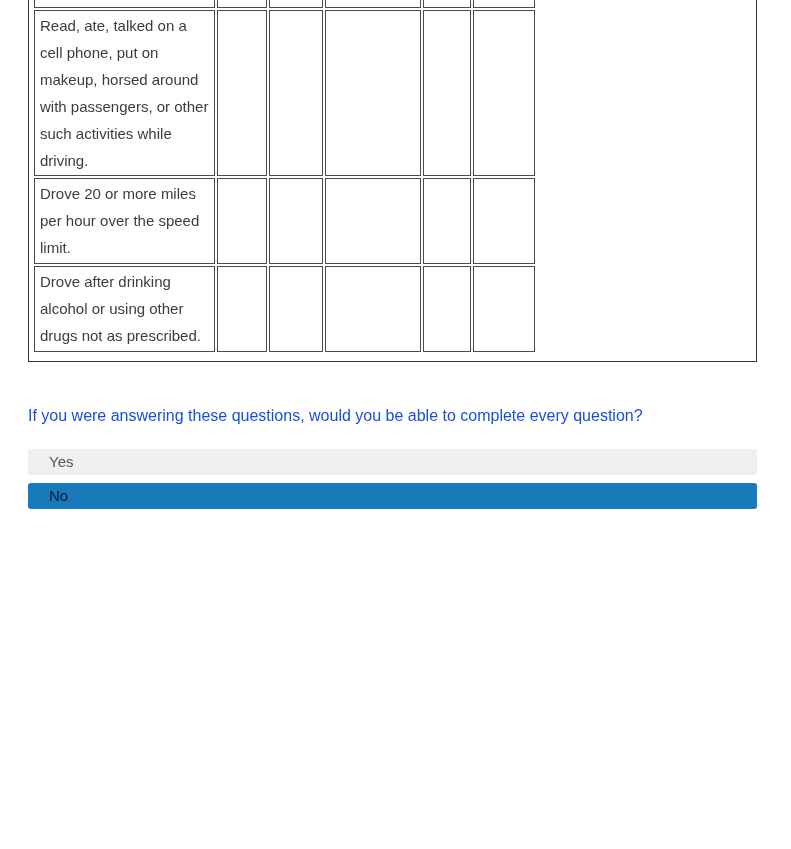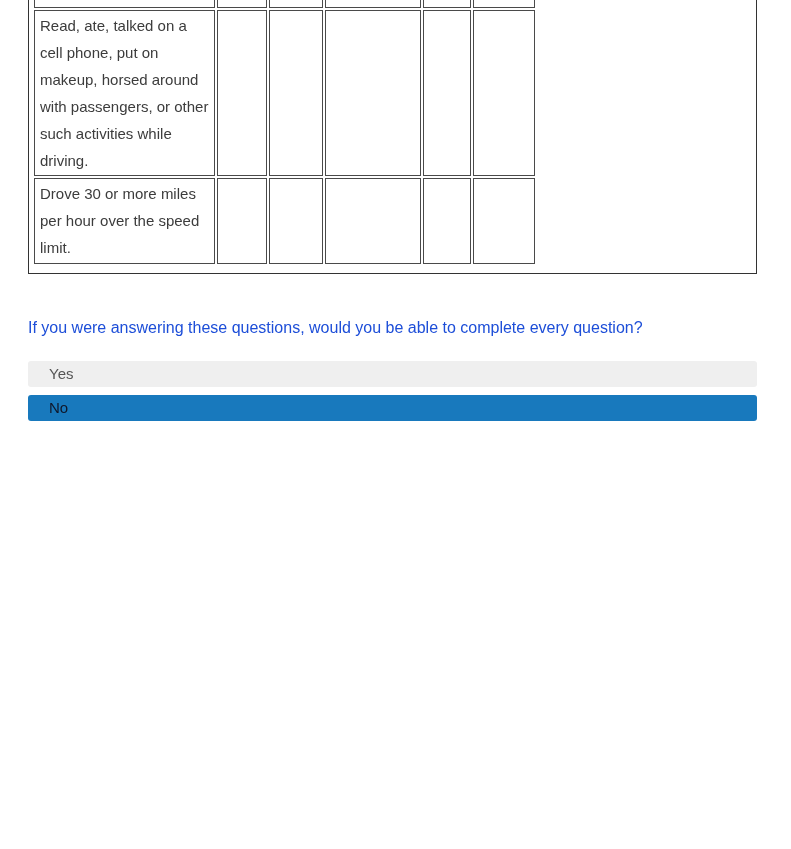--- a/index.html
+++ b/index.html
@@ -108,21 +108,29 @@
         </tr>
         <tr class="h-row1">
           <td>Read, ate, talked on a cell phone, put on makeup, horsed around with passengers, or other such activities while driving.</td>
           <td></td>
           <td></td>
           <td></td>
           <td></td>
           <td></td>
         </tr>
         <tr class="h-row2">
-          <td>Drove 30 or more miles per hour over the speed limit.</td>
+          <td>Drove 20 or more miles per hour over the speed limit.</td>
+          <td></td>
+          <td></td>
+          <td></td>
+          <td></td>
+          <td></td>
+        </tr>
+        <tr class="h-row3">
+          <td>Drove after drinking alcohol or using other drugs not as prescribed.</td>
           <td></td>
           <td></td>
           <td></td>
           <td></td>
           <td></td>
         </tr>
       </tbody>
     </table>
   </div>
 

